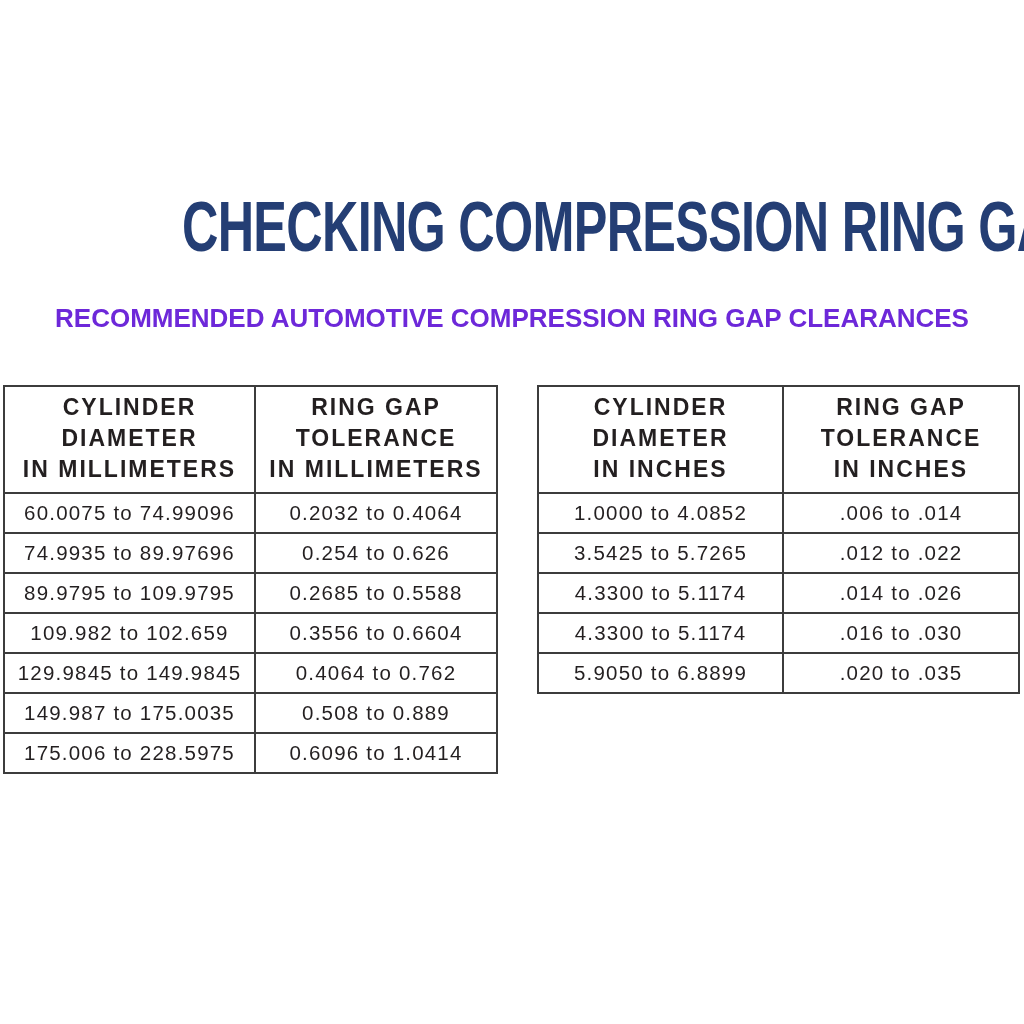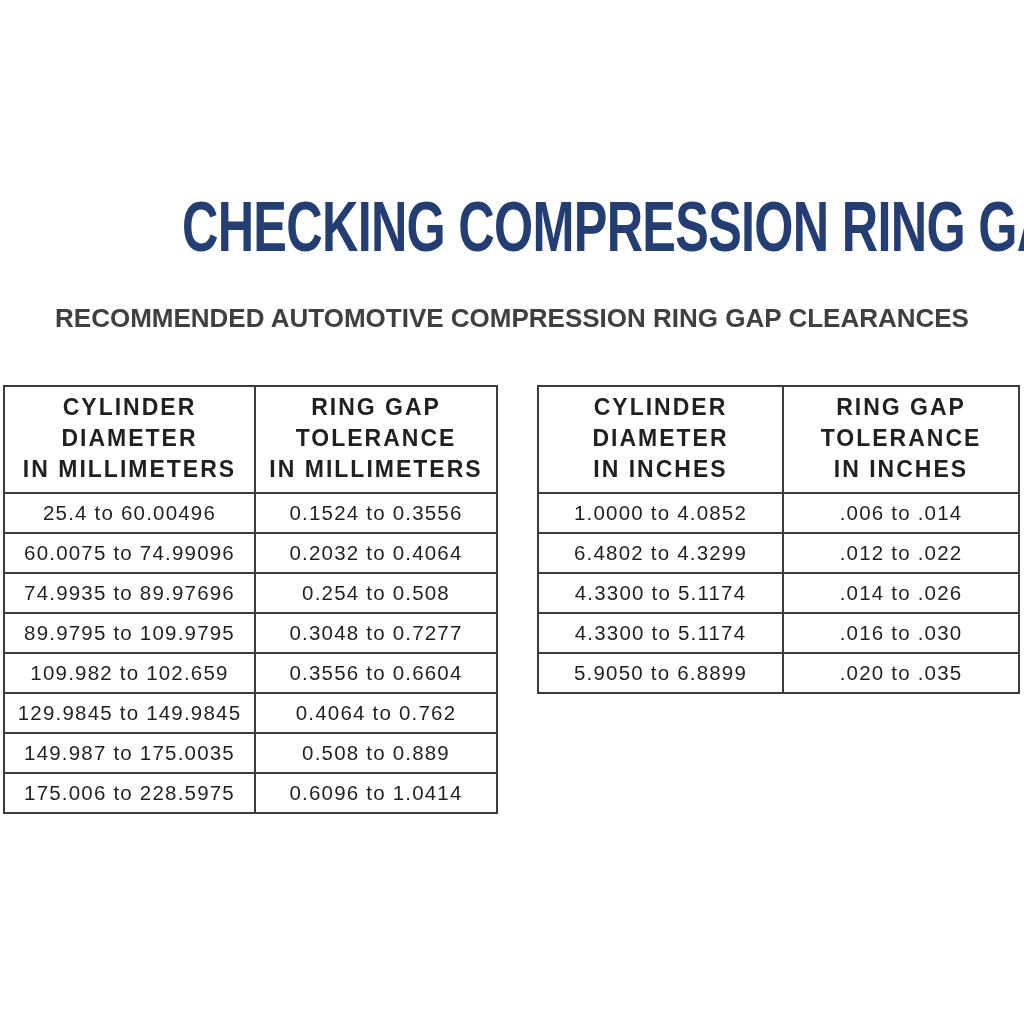--- a/index.html
+++ b/index.html
@@ -35,21 +35,21 @@
     letter-spacing: -1px;
     transform: scaleX(0.72);
     transform-origin: 50% 50%;
   }
   .page-subtitle {
     margin: 46px 0 0 0;
     text-align: center;
     font-size: 26px;
     line-height: 26px;
     font-weight: 700;
-    color: #404040;
+    color: #6d28d9;
     white-space: nowrap;
   }
   .tables-row {
     margin-top: 54px;
     padding-left: 3px;
     display: flex;
     gap: 39px;
     align-items: flex-start;
   }
   table.spec-table {
@@ -105,34 +105,30 @@
           <th>CYLINDER
 DIAMETER
 IN MILLIMETERS</th>
           <th>RING GAP
 TOLERANCE
 IN MILLIMETERS</th>
         </tr>
       </thead>
       <tbody>
         <tr>
-          <td>25.4 to 60.00496</td>
-          <td>0.1524 to 0.3556</td>
-        </tr>
-        <tr>
           <td>60.0075 to 74.99096</td>
           <td>0.2032 to 0.4064</td>
         </tr>
         <tr>
           <td>74.9935 to 89.97696</td>
-          <td>0.254 to 0.508</td>
+          <td>0.254 to 0.626</td>
         </tr>
         <tr>
           <td>89.9795 to 109.9795</td>
-          <td>0.3048 to 0.7277</td>
+          <td>0.2685 to 0.5588</td>
         </tr>
         <tr>
           <td>109.982 to 102.659</td>
           <td>0.3556 to 0.6604</td>
         </tr>
         <tr>
           <td>129.9845 to 149.9845</td>
           <td>0.4064 to 0.762</td>
         </tr>
         <tr>
@@ -160,21 +156,21 @@
 TOLERANCE
 IN INCHES</th>
         </tr>
       </thead>
       <tbody>
         <tr>
           <td>1.0000 to 4.0852</td>
           <td>.006 to .014</td>
         </tr>
         <tr>
-          <td>6.4802 to 4.3299</td>
+          <td>3.5425 to 5.7265</td>
           <td>.012 to .022</td>
         </tr>
         <tr>
           <td>4.3300 to 5.1174</td>
           <td>.014 to .026</td>
         </tr>
         <tr>
           <td>4.3300 to 5.1174</td>
           <td>.016 to .030</td>
         </tr>

